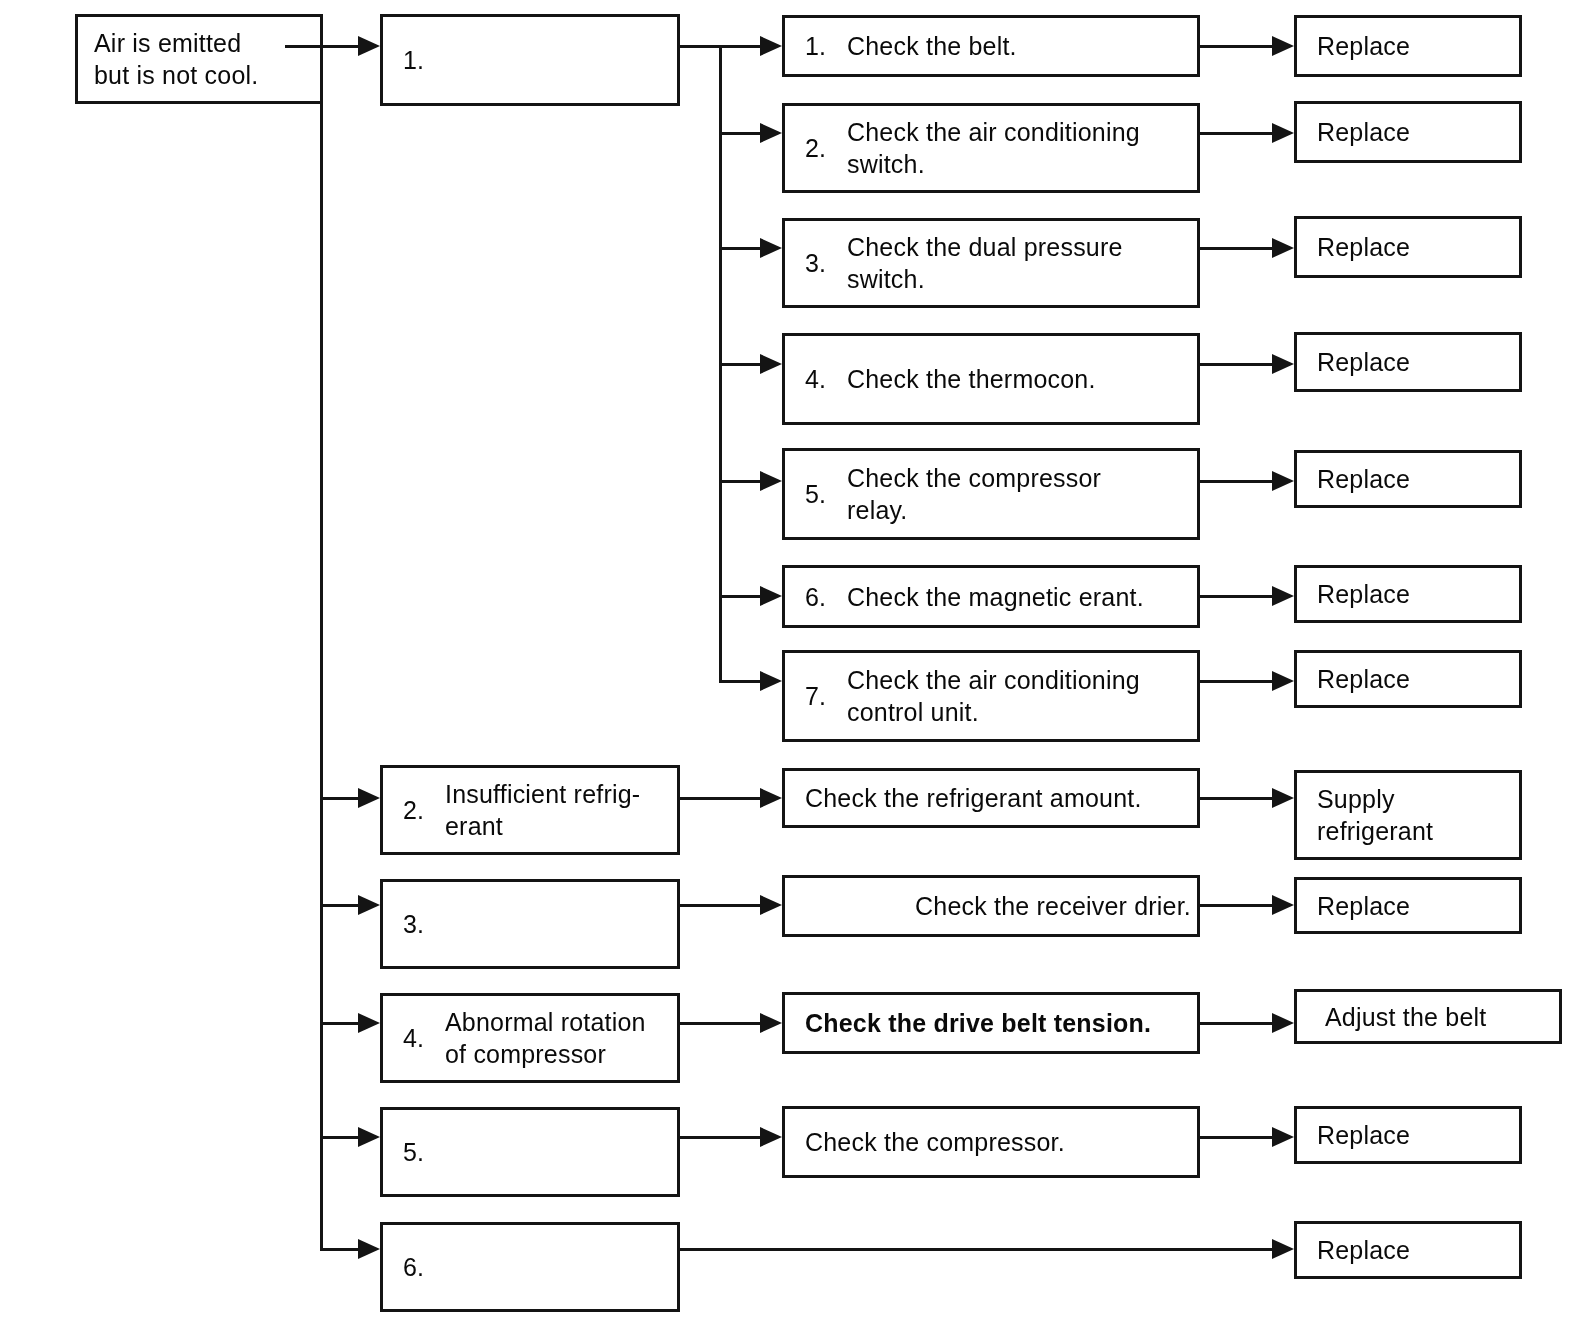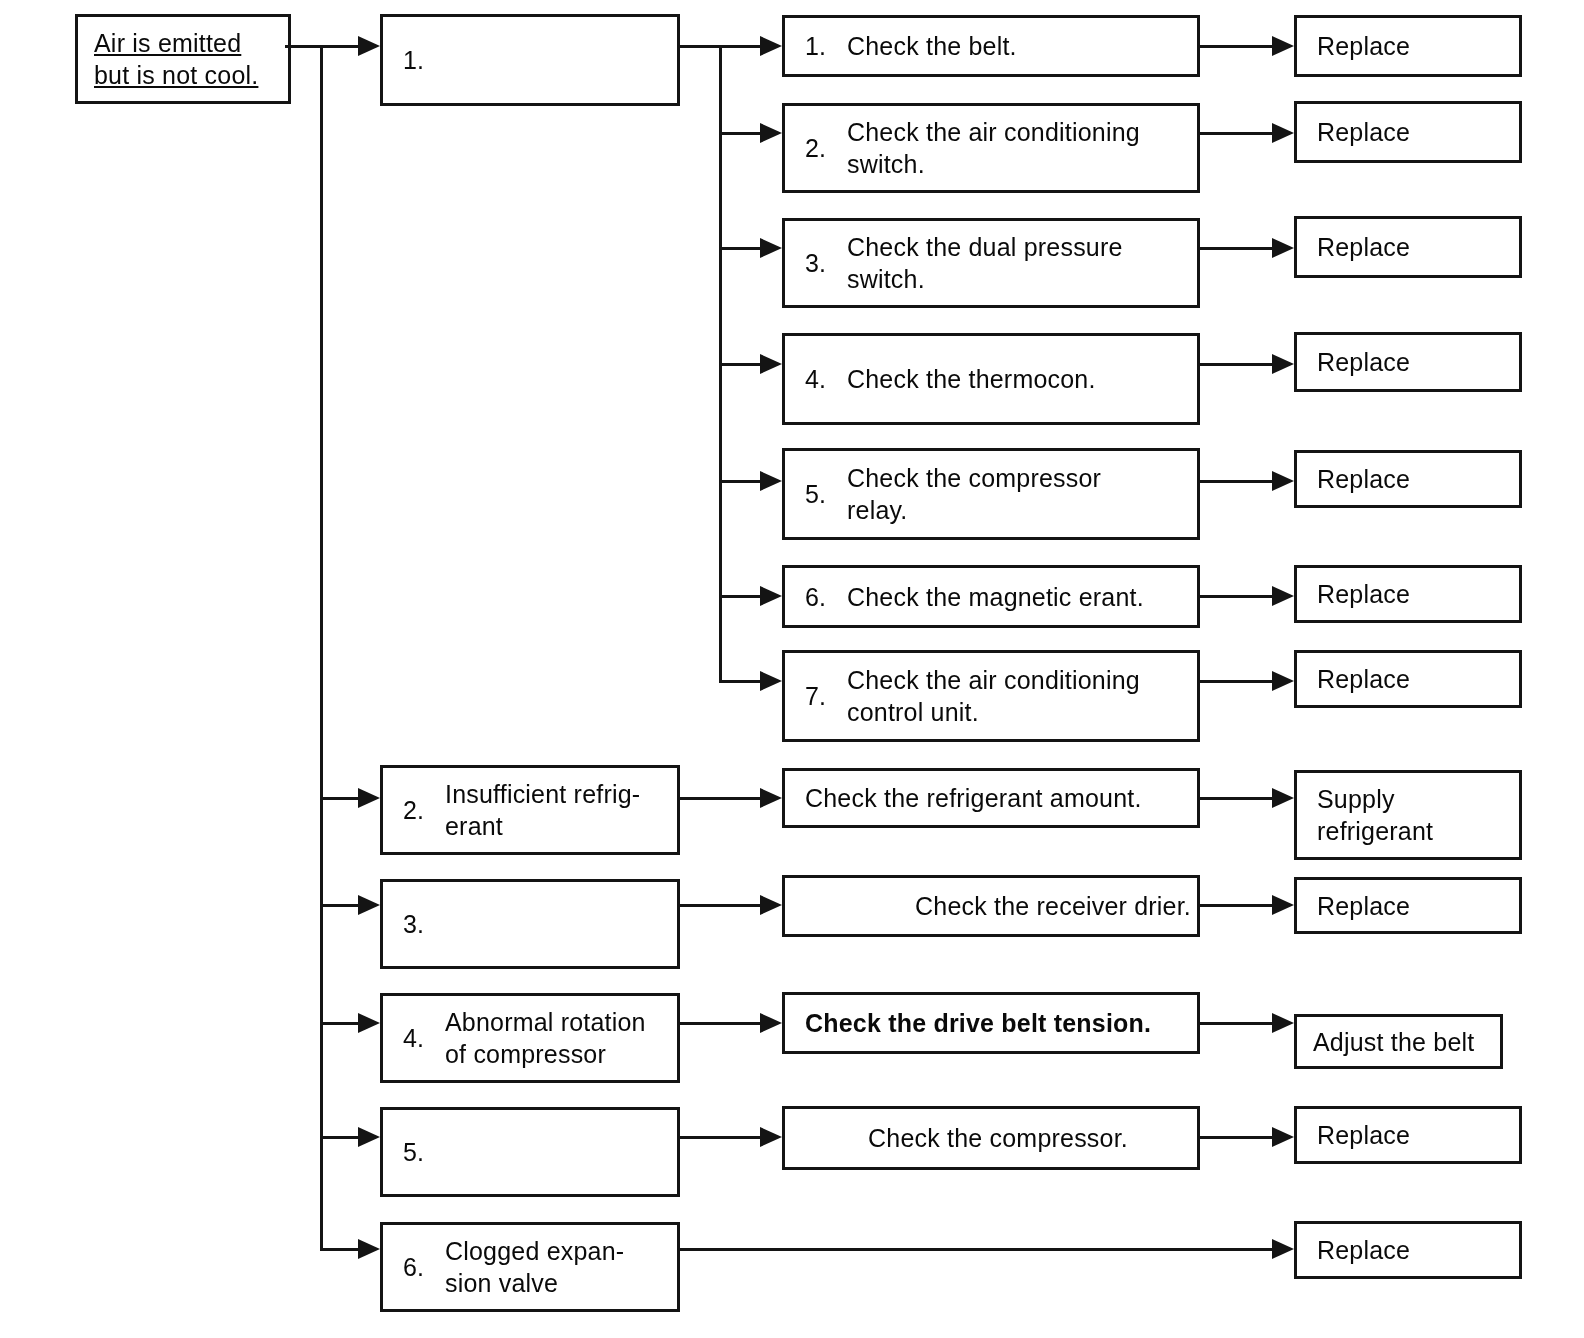--- a/index.html
+++ b/index.html
@@ -17,21 +17,21 @@
   .hl{position:absolute;height:3px;background:#141414;}
   .vl{position:absolute;width:3px;background:#141414;}
   .ah{position:absolute;width:0;height:0;border-top:10px solid transparent;
       border-bottom:10px solid transparent;border-left:22px solid #141414;}
 </style>
 </head>
 <body>
 
 <div class="canvas">
 
-  <div class="box" style="left:75px;top:14px;width:216px;height:90px;padding-left:16px;text-decoration:underline;">
+  <div class="box" style="left:75px;top:14px;width:248px;height:90px;padding-left:16px;">
     <span class="txt">Air is emitted
 but is not cool.</span>
   </div>
 
   <div class="box" style="left:380px;top:14px;width:300px;height:92px;">
     <span class="num">1.</span>
   </div>
   <div class="box" style="left:380px;top:765px;width:300px;height:90px;">
     <span class="num">2.</span>
     <span class="txt">Insufficient refrig-
@@ -43,22 +43,20 @@
   <div class="box" style="left:380px;top:993px;width:300px;height:90px;">
     <span class="num">4.</span>
     <span class="txt">Abnormal rotation
 of compressor</span>
   </div>
   <div class="box" style="left:380px;top:1107px;width:300px;height:90px;">
     <span class="num">5.</span>
   </div>
   <div class="box" style="left:380px;top:1222px;width:300px;height:90px;">
     <span class="num">6.</span>
-    <span class="txt">Clogged expan-
-sion valve</span>
   </div>
 
   <div class="box" style="left:782px;top:15px;width:418px;height:62px;">
     <span class="num">1.</span>
     <span class="txt">Check the belt.</span>
   </div>
   <div class="box" style="left:782px;top:103px;width:418px;height:90px;">
     <span class="num">2.</span>
     <span class="txt">Check the air conditioning
 switch.</span>
@@ -89,21 +87,21 @@
 
   <div class="box" style="left:782px;top:768px;width:418px;height:60px;">
     <span class="txt">Check the refrigerant amount.</span>
   </div>
   <div class="box" style="left:782px;top:875px;width:418px;height:62px;justify-content:flex-end;">
     <span class="txt">Check the receiver drier.</span>
   </div>
   <div class="box" style="left:782px;top:992px;width:418px;height:62px;font-weight:bold;">
     <span class="txt">Check the drive belt tension.</span>
   </div>
-  <div class="box" style="left:782px;top:1106px;width:418px;height:64px;justify-content:center;">
+  <div class="box" style="left:782px;top:1106px;width:418px;height:72px;">
     <span class="txt">Check the compressor.</span>
   </div>
 
   <div class="box" style="left:1294px;top:15px;width:228px;height:62px;">
     <span class="txt">Replace</span>
   </div>
   <div class="box" style="left:1294px;top:101px;width:228px;height:62px;">
     <span class="txt">Replace</span>
   </div>
   <div class="box" style="left:1294px;top:216px;width:228px;height:62px;">
@@ -122,21 +120,21 @@
     <span class="txt">Replace</span>
   </div>
 
   <div class="box" style="left:1294px;top:770px;width:228px;height:90px;">
     <span class="txt">Supply
 refrigerant</span>
   </div>
   <div class="box" style="left:1294px;top:877px;width:228px;height:57px;">
     <span class="txt">Replace</span>
   </div>
-  <div class="box" style="left:1294px;top:989px;width:209px;height:55px;padding-left:16px;margin-top:25px;">
+  <div class="box" style="left:1294px;top:989px;width:268px;height:55px;padding-left:28px;">
     <span class="txt">Adjust the belt</span>
   </div>
   <div class="box" style="left:1294px;top:1106px;width:228px;height:58px;">
     <span class="txt">Replace</span>
   </div>
   <div class="box" style="left:1294px;top:1221px;width:228px;height:58px;">
     <span class="txt">Replace</span>
   </div>
 
   <div class="vl" style="left:320px;top:45px;height:1206px;"></div>

